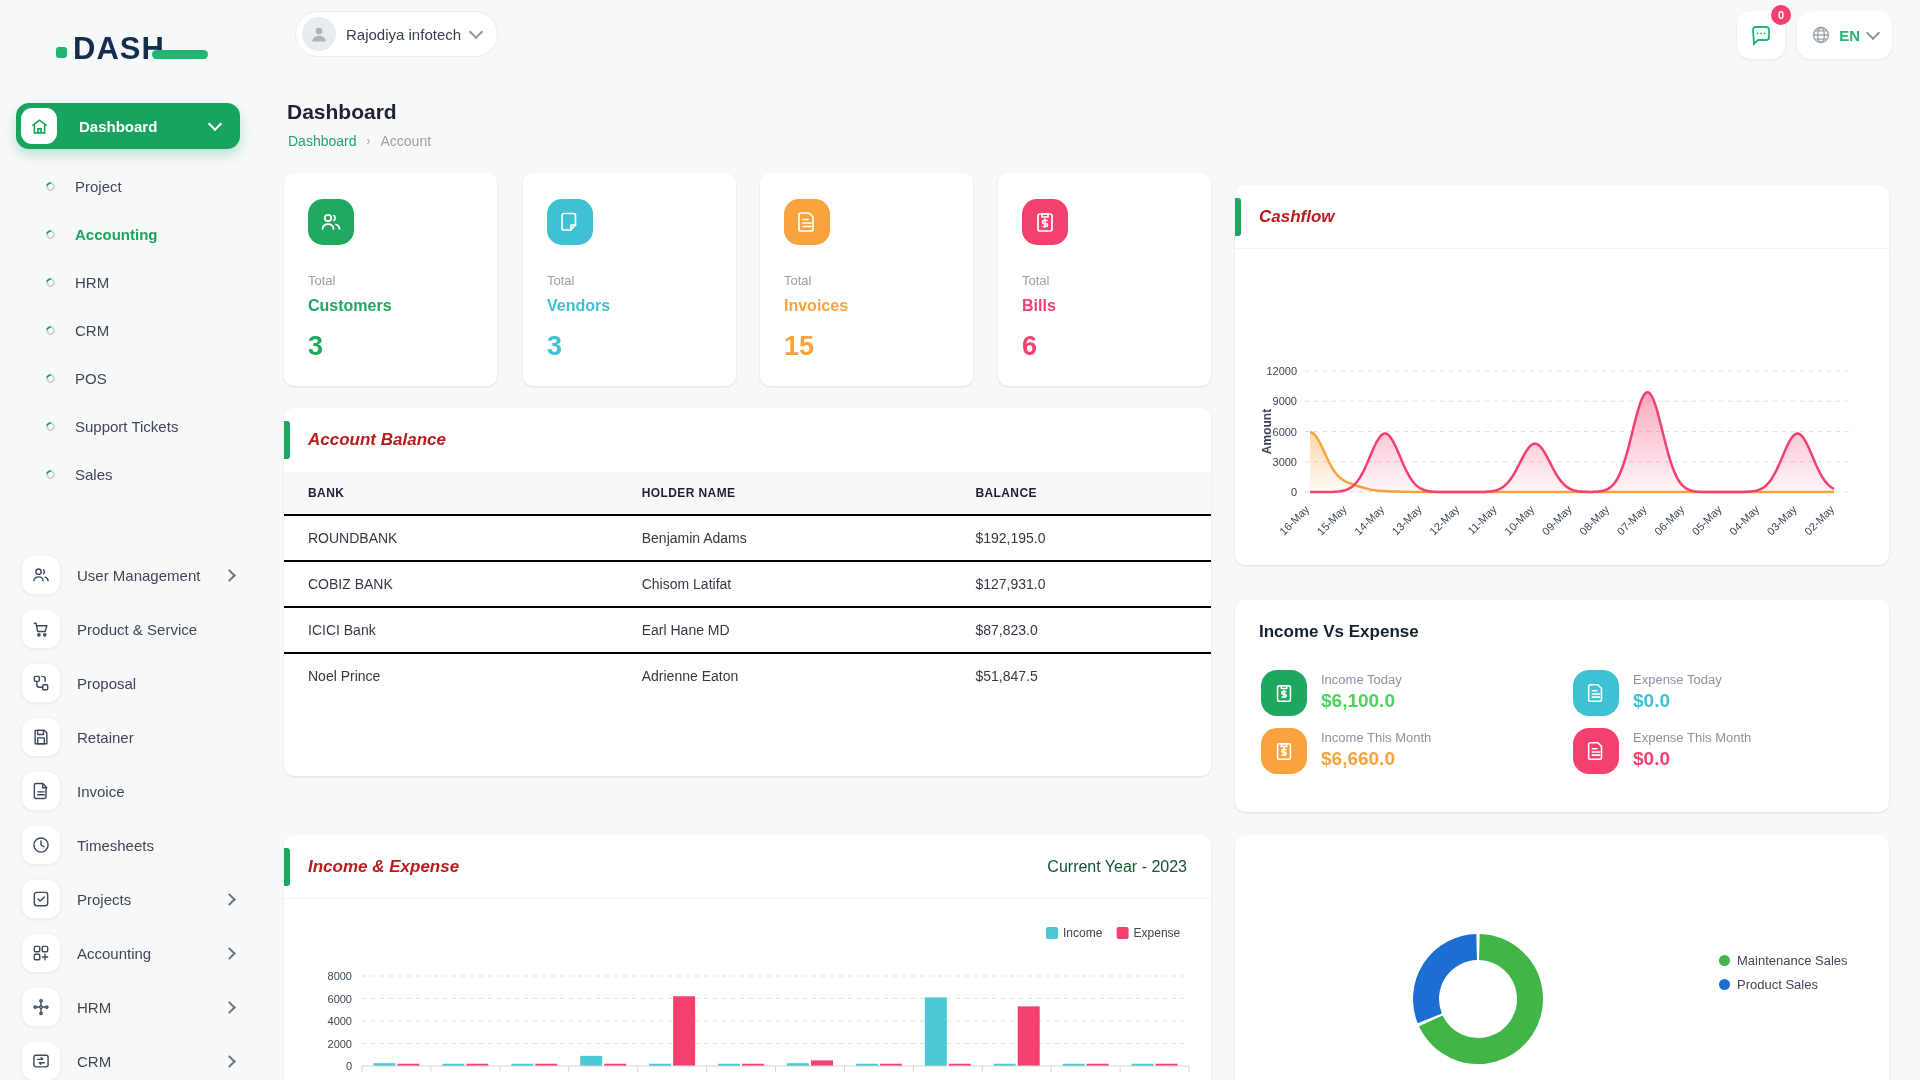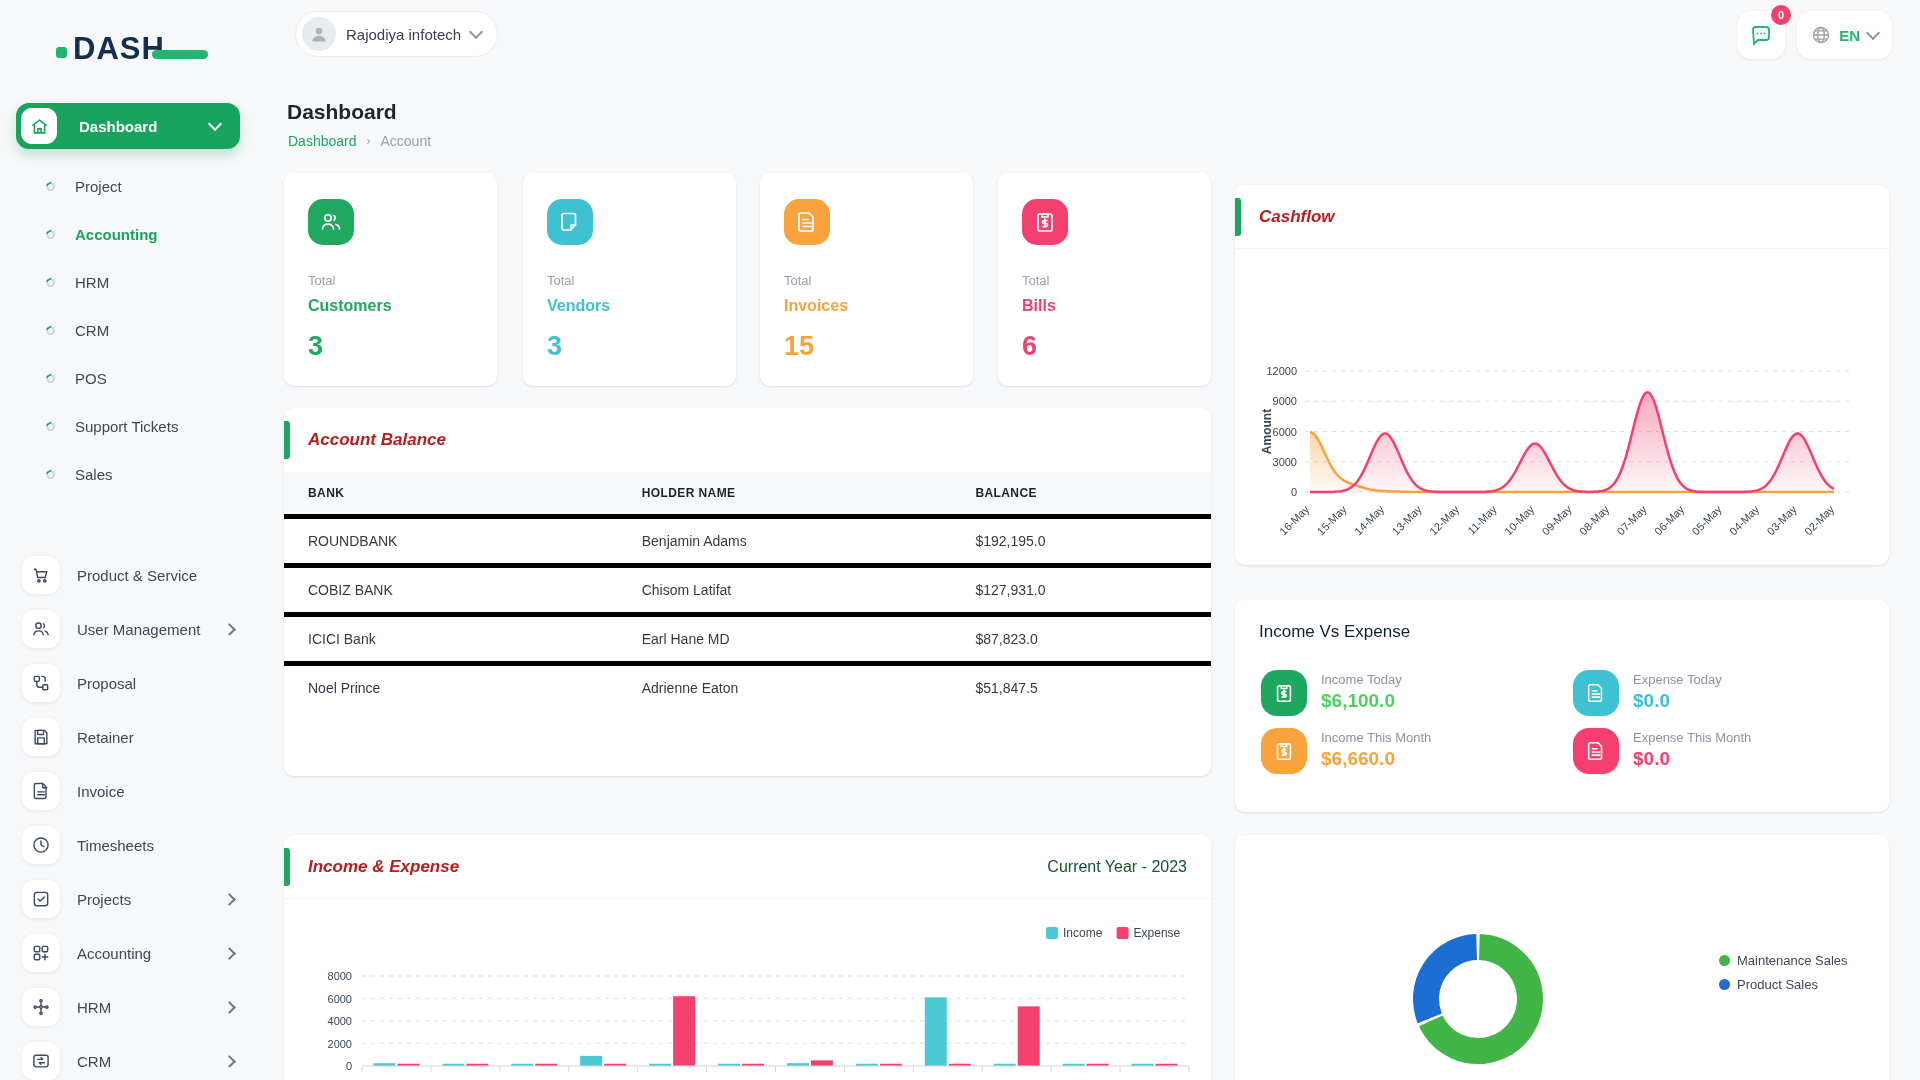--- a/index.html
+++ b/index.html
@@ -72,32 +72,32 @@
     display:flex; align-items:center; justify-content:center; color:#fff; }
   .stat-total { position:absolute; left:24px; top:100px; font-size:13px; color:#9aa1ab; }
   .stat-label { position:absolute; left:24px; top:124px; font-size:16px; font-weight:bold; }
   .stat-value { position:absolute; left:24px; top:158px; font-size:27px; font-weight:bold; }
 
   
   .balance-card { left:284px; top:408px; width:927px; height:368px; }
   table { width:100%; border-collapse:collapse; table-layout:fixed; }
   thead th { background:#f6f8fa; font-size:12px; color:#1b2330; text-align:left; font-weight:bold;
     letter-spacing:.4px; padding:14px 0 14px 24px; }
-  tbody td { font-size:14px; color:#333a45; padding:14px 0 14px 24px; border-top:5px solid #000000; }
+  tbody td { font-size:14px; color:#333a45; padding:14px 0 14px 24px; border-top:2px solid #000000; }
   col.c1 { width:36%; } col.c2 { width:36%; } col.c3 { width:28%; }
 
   
   .bar-card { left:284px; top:835px; width:927px; height:300px; }
   .cashflow-card { left:1235px; top:185px; width:654px; height:380px; }
   .ive-card { left:1235px; top:600px; width:654px; height:212px; }
   .donut-card { left:1235px; top:835px; width:654px; height:270px; }
   svg.chart { position:absolute; left:0; top:64px; }
 
   
-  .ive-title { position:absolute; left:24px; top:22px; font-size:17px; font-weight:normal; color:#15202e; }
+  .ive-title { position:absolute; left:24px; top:22px; font-size:17px; font-weight:bold; color:#15202e; }
   .tiles { position:absolute; left:0; top:62px; width:654px; }
   .tile { position:absolute; display:flex; gap:14px; }
   .tile-icon { width:46px; height:46px; border-radius:16px; display:flex; align-items:center; justify-content:center; color:#fff; flex:none; }
   .tile-lbl { font-size:13px; color:#8b93a0; padding-top:2px; }
   .tile-val { font-size:19px; font-weight:bold; margin-top:3px; }
 
   .donut-legend { position:absolute; left:484px; top:118px; display:flex; flex-direction:column; gap:9px; }
   .dl-item { display:flex; align-items:center; gap:7px; font-size:13px; color:#3f4756; }
   .dl-dot { width:11px; height:11px; border-radius:50%; flex:none; }
 </style>
@@ -183,37 +183,37 @@
       </li>
       <li>
         <span class="bullet"></span>
         <span class="slbl">Sales</span>
       </li>
     </ul>
   <ul class="modules" id="modules">
       <li>
         <span class="mod-chip">
           <svg width="20" height="20" viewBox="0 0 24 24" fill="none" stroke="#3d4a5f" stroke-width="1.7" stroke-linecap="round" stroke-linejoin="round">
+            <circle cx="9" cy="8" r="3.2"></circle>
+            <path d="M3.5 19c0-3 2.5-4.8 5.5-4.8s5.5 1.8 5.5 4.8"></path>
+            <path d="M15 5.6a3.2 3.2 0 0 1 0 4.8M17 14.5c2 .7 3.5 2.2 3.5 4.5"></path>
+          </svg>
+        </span>
+        <span class="mod-lbl">User Management</span>
+        <span class="mod-chev"></span>
+      </li>
+      <li>
+        <span class="mod-chip">
+          <svg width="20" height="20" viewBox="0 0 24 24" fill="none" stroke="#3d4a5f" stroke-width="1.7" stroke-linecap="round" stroke-linejoin="round">
             <path d="M4 5h2l2 10h9l2-7H7"></path>
             <circle cx="9.5" cy="19" r="1.4"></circle>
             <circle cx="16.5" cy="19" r="1.4"></circle>
           </svg>
         </span>
         <span class="mod-lbl">Product &amp; Service</span>
-      </li>
-      <li>
-        <span class="mod-chip">
-          <svg width="20" height="20" viewBox="0 0 24 24" fill="none" stroke="#3d4a5f" stroke-width="1.7" stroke-linecap="round" stroke-linejoin="round">
-            <circle cx="9" cy="8" r="3.2"></circle>
-            <path d="M3.5 19c0-3 2.5-4.8 5.5-4.8s5.5 1.8 5.5 4.8"></path>
-            <path d="M15 5.6a3.2 3.2 0 0 1 0 4.8M17 14.5c2 .7 3.5 2.2 3.5 4.5"></path>
-          </svg>
-        </span>
-        <span class="mod-lbl">User Management</span>
-        <span class="mod-chev"></span>
       </li>
       <li>
         <span class="mod-chip">
           <svg width="20" height="20" viewBox="0 0 24 24" fill="none" stroke="#3d4a5f" stroke-width="1.7" stroke-linecap="round" stroke-linejoin="round">
             <rect x="4" y="4" width="6" height="6" rx="1.2"></rect>
             <rect x="14" y="14" width="6" height="6" rx="1.2"></rect>
             <path d="M7 10v4a3 3 0 0 0 3 3h4"></path>
             <path d="M17 10V7a3 3 0 0 0-3-3h-1"></path>
           </svg>
         </span>

